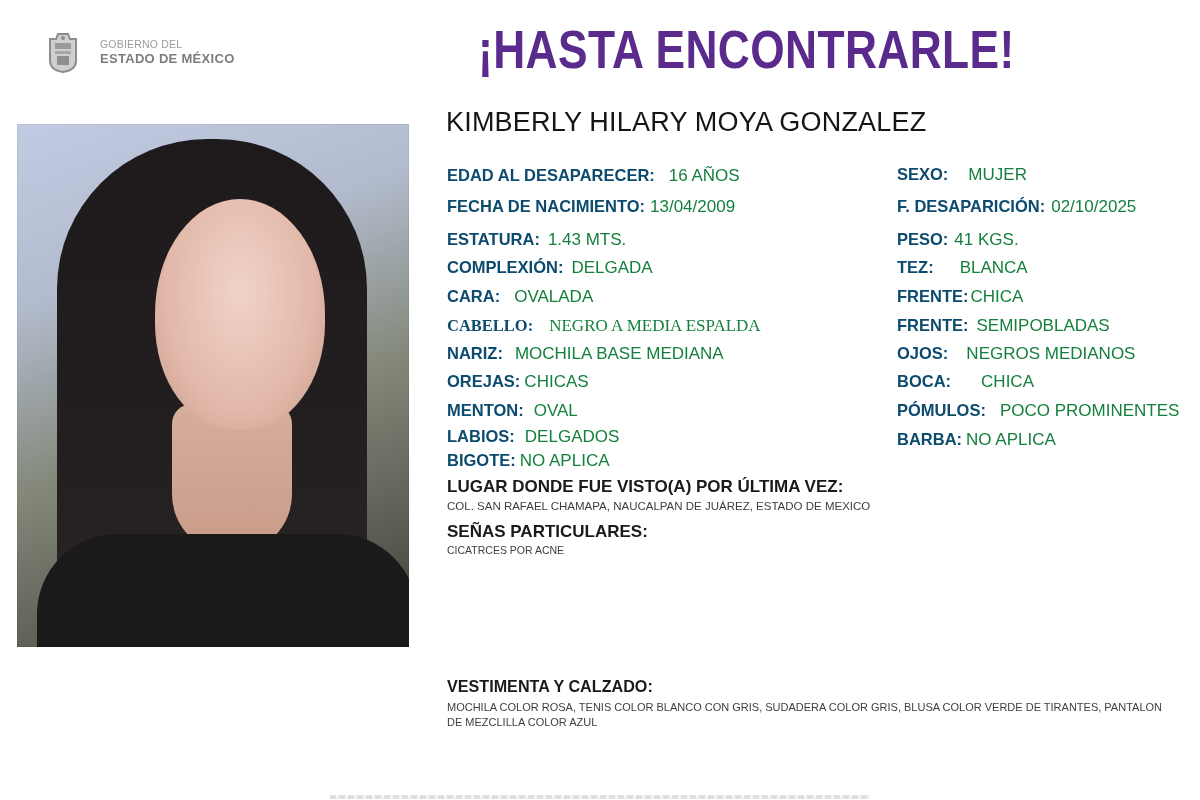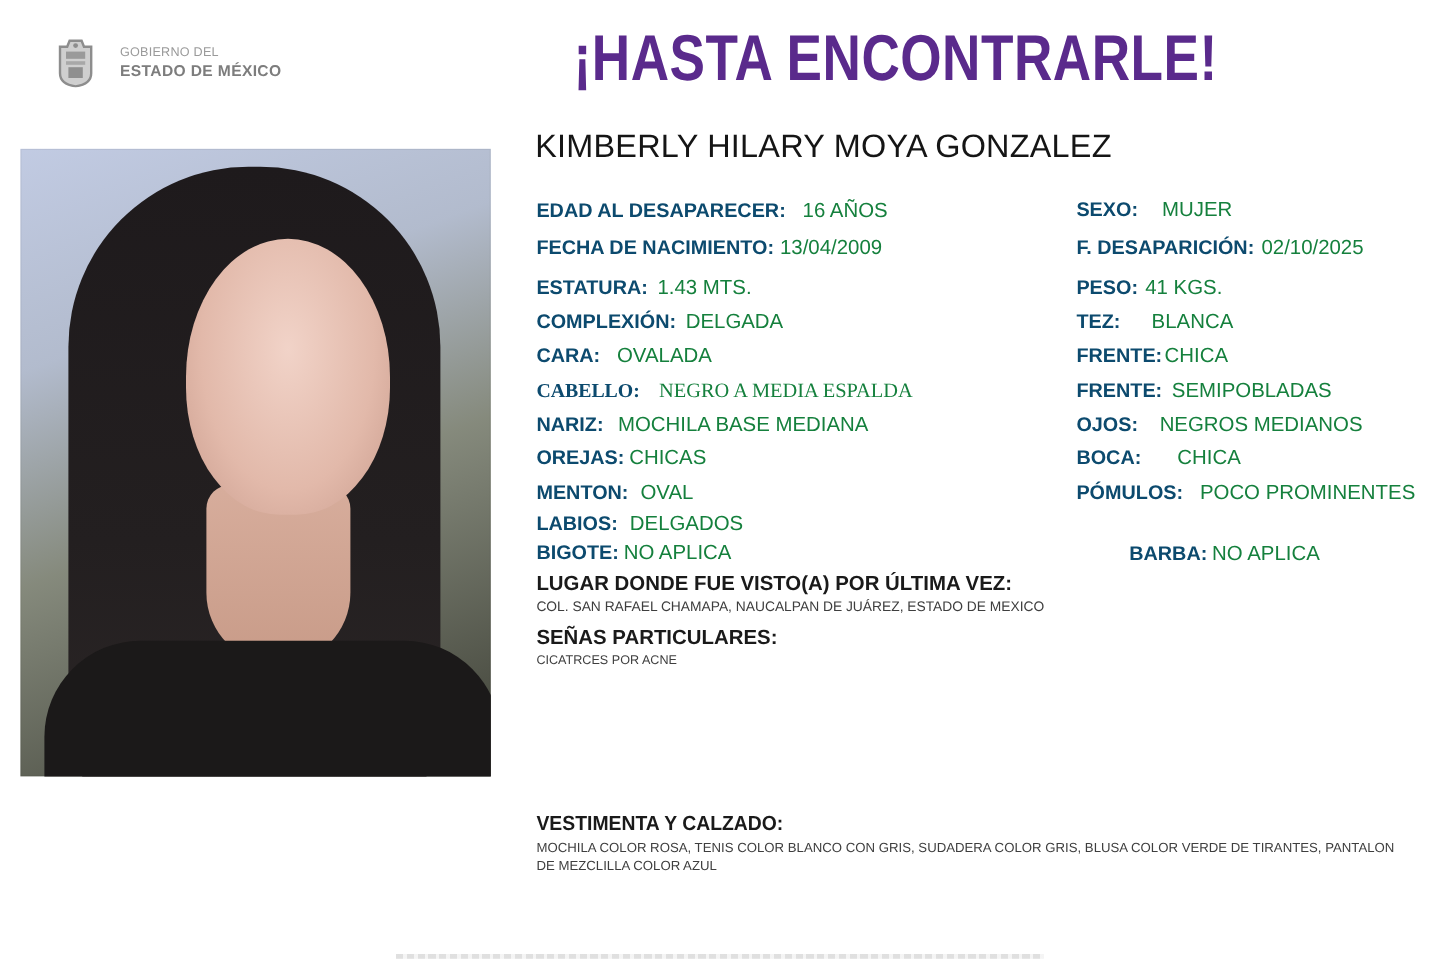--- a/index.html
+++ b/index.html
@@ -177,21 +177,21 @@
 </div>
 <div class="field" style="left:897px; top:345px;">
   <span class="lbl">OJOS:</span><span class="val" style="margin-left:18px">NEGROS MEDIANOS</span>
 </div>
 <div class="field" style="left:897px; top:373px;">
   <span class="lbl">BOCA:</span><span class="val" style="margin-left:30px">CHICA</span>
 </div>
 <div class="field" style="left:897px; top:402px;">
   <span class="lbl">PÓMULOS:</span><span class="val" style="margin-left:14px">POCO PROMINENTES</span>
 </div>
-<div class="field" style="left:897px; top:453px;margin-left:44px;">
+<div class="field" style="left:897px; top:431px;">
   <span class="lbl">BARBA:</span><span class="val" style="margin-left:4px">NO APLICA</span>
 </div>
 
 <div class="section-title" style="top:478px;">LUGAR DONDE FUE VISTO(A) POR ÚLTIMA VEZ:</div>
 <div class="section-text" style="top:499px;">COL. SAN RAFAEL CHAMAPA, NAUCALPAN DE JUÁREZ, ESTADO DE MEXICO</div>
 
 <div class="section-title" style="top:523px;">SEÑAS PARTICULARES:</div>
 <div class="section-text" style="top:544px; font-size:10.5px;">CICATRCES POR ACNE</div>
 
 <div class="section-title" style="top:678px; transform:scaleX(0.95); transform-origin:left top;">VESTIMENTA Y CALZADO:</div>

